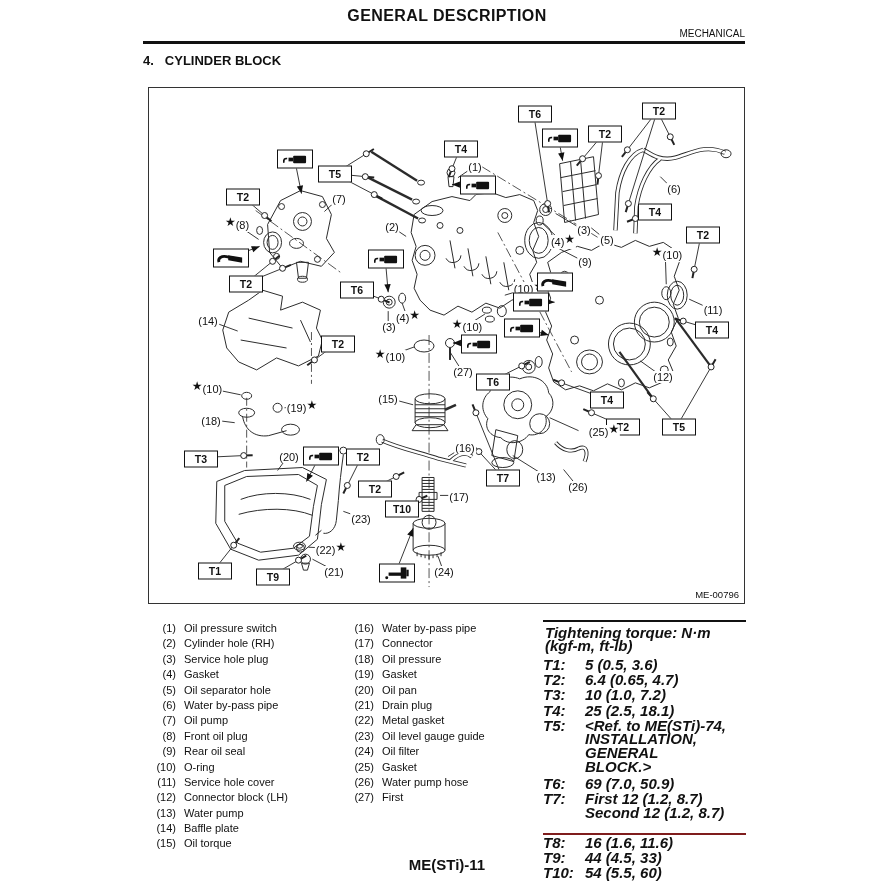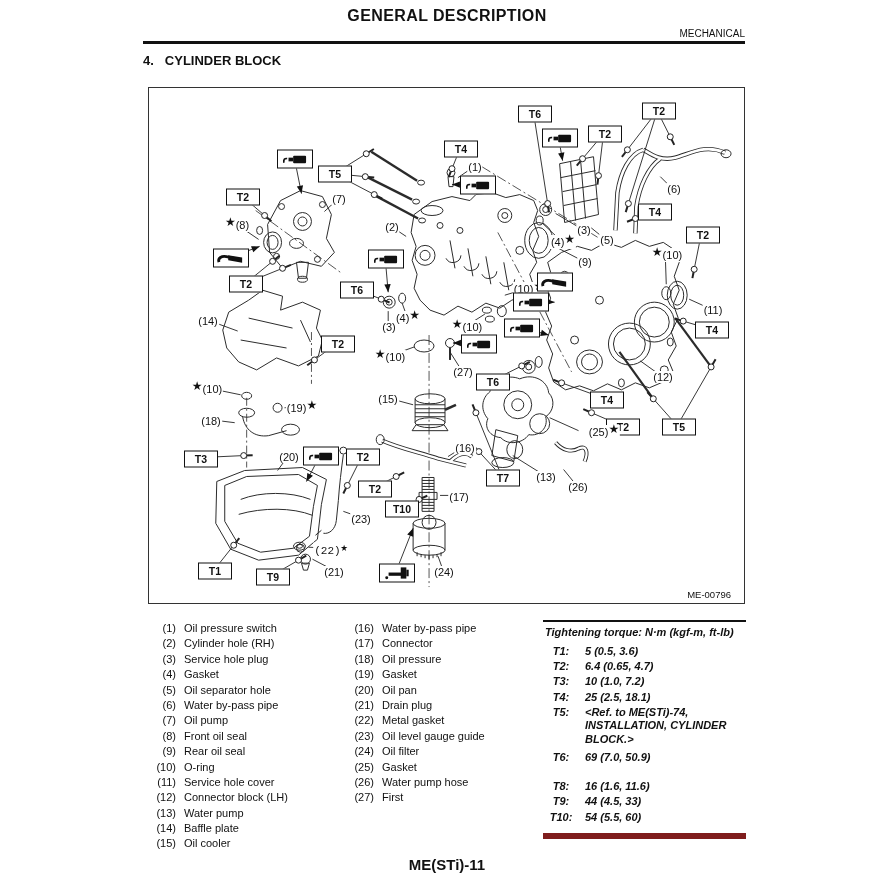--- a/index.html
+++ b/index.html
@@ -12,32 +12,32 @@
   #heading{top:53px;left:143px;font-size:13px;font-weight:bold;}
   #heading .hnum{margin-right:11px;}
   
   #figure{left:148px;top:87px;width:597px;height:517px;border:1.5px solid #333;box-sizing:border-box;position:absolute;background:#fff;}
   #diagram-svg{position:absolute;left:0;top:0;width:100%;height:100%;}
   #label-layer{position:absolute;left:0;top:0;width:100%;height:100%;z-index:2;}
   .callout{position:absolute;transform:translate(-50%,-50%);min-width:24px;height:15px;line-height:15px;padding:0 4px;border:1.4px solid #111;background:#fff;font-size:10.5px;font-weight:bold;text-align:center;white-space:nowrap;}
   .plabel{position:absolute;transform:translate(-50%,-50%);font-size:11px;background:#fff;padding:0 1px;white-space:nowrap;}
   .plabel .star{font-size:12px;position:relative;top:-3px;}
   .smark{position:absolute;transform:translate(-50%,-50%);width:36px;height:19px;border:1.4px solid #111;background:#fff;display:flex;align-items:center;justify-content:center;box-sizing:border-box;}
-  #figure-code{position:absolute;right:13px;bottom:3px;font-size:9.5px;z-index:2;}
+  #figure-code{position:absolute;right:5px;bottom:3px;font-size:9.5px;z-index:2;}
   
   .pcol{position:absolute;top:622px;font-size:11px;}
   #parts-col-1{left:148px;width:198px;}
   #parts-col-2{left:346px;width:192px;}
   .prow{display:flex;height:15.4px;align-items:flex-start;}
   .prow .pnum{width:28px;text-align:right;margin-right:8px;flex:0 0 auto;}
   
-  #torque{position:absolute;left:543px;top:620px;width:203px;height:211px;border-top:2px solid #111;border-bottom:6px solid #7f1d1d;font-style:italic;font-weight:bold;font-size:11px;box-sizing:content-box;}
+  #torque{position:absolute;left:543px;top:620px;width:203px;height:211px;border-top:2px solid #111;border-bottom:2px solid #7f1d1d;font-style:italic;font-weight:bold;font-size:15px;box-sizing:content-box;}
   #torque-title{margin:4px 0 6px 2px;line-height:13px;}
   .trow{display:flex;margin-bottom:1.6px;}
-  .trow .tlabel{width:36px;text-align:center;margin-right:6px;flex:0 0 auto;line-height:13.6px;}
+  .trow .tlabel{width:36px;text-align:left;margin-right:6px;flex:0 0 auto;line-height:13.6px;}
   .trow .tlines div{line-height:13.6px;}
   
   #page-footer{top:856px;left:0;width:894px;text-align:center;font-size:15px;font-weight:bold;}
 </style>
 </head>
 <body>
 
 <div class="abs" id="page-title">GENERAL DESCRIPTION</div>
 <div class="abs" id="section-label">MECHANICAL</div>
 <div class="abs" id="header-rule"></div>
@@ -436,21 +436,21 @@
       <div class="plabel" style="left: 380px; top: 201px;"><span>(10)</span><span class="star">★</span></div>
       <div class="plabel" style="left: 318px; top: 239px;"><span class="star">★</span><span>(10)</span></div>
       <div class="plabel" style="left: 241px; top: 269px;"><span class="star">★</span><span>(10)</span></div>
       <div class="plabel" style="left: 314px; top: 284px;"><span>(27)</span></div>
       <div class="plabel" style="left: 239px; top: 311px;"><span>(15)</span></div>
       <div class="plabel" style="left: 58px; top: 301px;"><span class="star">★</span><span>(10)</span></div>
       <div class="plabel" style="left: 62px; top: 333px;"><span>(18)</span></div>
       <div class="plabel" style="left: 153px; top: 320px;"><span>(19)</span><span class="star">★</span></div>
       <div class="plabel" style="left: 140px; top: 369px;"><span>(20)</span></div>
       <div class="plabel" style="left: 212px; top: 431px;"><span>(23)</span></div>
-      <div class="plabel" style="left: 182px; top: 462px; font-family: Liberation Mono, monospace;"><span>(22)</span><span class="star">★</span></div>
+      <div class="plabel" style="left: 182px; top: 462px;"><span>(22)</span><span class="star">★</span></div>
       <div class="plabel" style="left: 185px; top: 484px;"><span>(21)</span></div>
       <div class="plabel" style="left: 295px; top: 484px;"><span>(24)</span></div>
       <div class="plabel" style="left: 316px; top: 360px;"><span>(16)</span></div>
       <div class="plabel" style="left: 310px; top: 409px;"><span>(17)</span></div>
       <div class="plabel" style="left: 431px; top: 344px; margin-left: 24px;"><span>(25)</span><span class="star">★</span></div>
       <div class="plabel" style="left: 397px; top: 389px;"><span>(13)</span></div>
       <div class="plabel" style="left: 429px; top: 399px;"><span>(26)</span></div>
       <div class="smark" style="left: 146px; top: 71px;">
         <svg viewBox="0 0 30 13" width="28" height="12">
           <path d="M3 10 Q2 5 6.5 5.5" fill="none" stroke="#111" stroke-width="1.8"></path>
@@ -555,21 +555,21 @@
     <div class="prow">
       <span class="pnum">(6)</span>
       <span>Water by-pass pipe</span>
     </div>
     <div class="prow">
       <span class="pnum">(7)</span>
       <span>Oil pump</span>
     </div>
     <div class="prow">
       <span class="pnum">(8)</span>
-      <span>Front oil seal</span>
+      <span>Front oil plug</span>
     </div>
     <div class="prow">
       <span class="pnum">(9)</span>
       <span>Rear oil seal</span>
     </div>
     <div class="prow">
       <span class="pnum">(10)</span>
       <span>O-ring</span>
     </div>
     <div class="prow">
@@ -583,21 +583,21 @@
     <div class="prow">
       <span class="pnum">(13)</span>
       <span>Water pump</span>
     </div>
     <div class="prow">
       <span class="pnum">(14)</span>
       <span>Baffle plate</span>
     </div>
     <div class="prow">
       <span class="pnum">(15)</span>
-      <span>Oil cooler</span>
+      <span>Oil torque</span>
     </div>
   </div>
 <div class="pcol" id="parts-col-2">
     <div class="prow">
       <span class="pnum">(16)</span>
       <span>Water by-pass pipe</span>
     </div>
     <div class="prow">
       <span class="pnum">(17)</span>
       <span>Connector</span>
@@ -668,30 +668,37 @@
       <div class="trow">
         <span class="tlabel">T4:</span>
         <div class="tlines">
           <div>25 (2.5, 18.1)</div>
         </div>
       </div>
       <div class="trow">
         <span class="tlabel">T5:</span>
         <div class="tlines">
           <div>&lt;Ref. to ME(STi)-74,</div>
-          <div>INSTALLATION, CYLINDER</div>
+          <div>INSTALLATION, GENERAL</div>
           <div>BLOCK.&gt;</div>
         </div>
       </div>
       <div class="trow" style="margin-top: 4px;">
         <span class="tlabel">T6:</span>
         <div class="tlines">
           <div>69 (7.0, 50.9)</div>
         </div>
       </div>
+      <div class="trow">
+        <span class="tlabel">T7:</span>
+        <div class="tlines">
+          <div>First 12 (1.2, 8.7)</div>
+          <div>Second 12 (1.2, 8.7)</div>
+        </div>
+      </div>
       <div class="trow" style="margin-top: 16px;">
         <span class="tlabel">T8:</span>
         <div class="tlines">
           <div>16 (1.6, 11.6)</div>
         </div>
       </div>
       <div class="trow">
         <span class="tlabel">T9:</span>
         <div class="tlines">
           <div>44 (4.5, 33)</div>

